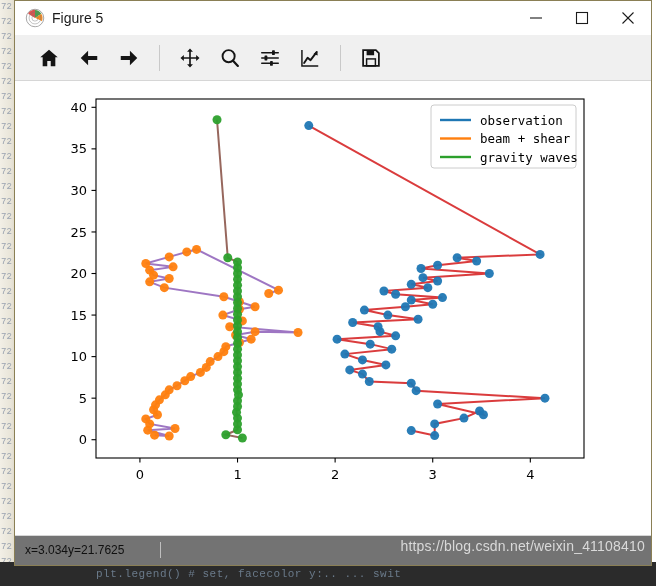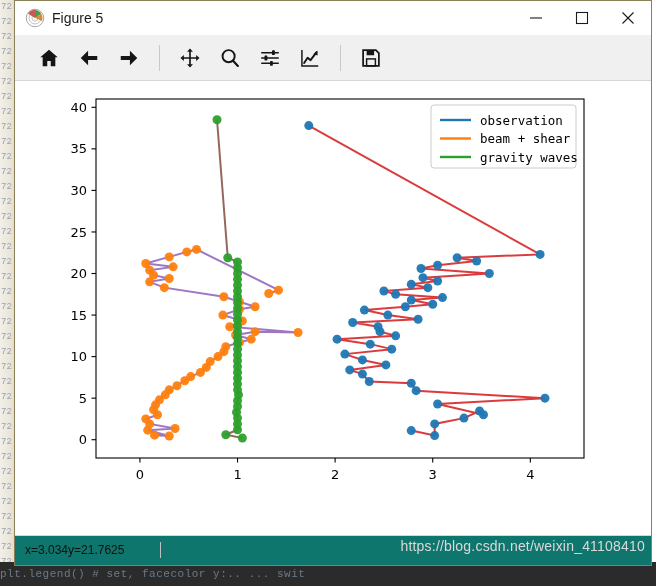--- a/index.html
+++ b/index.html
@@ -44,20 +44,21 @@
     width: 656px; height: 24px;
     background: #2b2b2b;
     overflow: hidden;
   }
   .bg-bottom-code .codeline {
     font-family: "Liberation Mono", monospace;
     font-size: 11px;
     color: #6a7a8a;
     line-height: 24px;
     white-space: nowrap;
+    padding-left: 96px;
     letter-spacing: .5px;
   }
 
   
   .window {
     position: absolute;
     left: 14px;
     top: 0px;
     width: 638px;
     height: 566px;
@@ -135,21 +136,21 @@
     background: #ffffff;
     position: relative;
     overflow: hidden;
   }
   svg.figure { display: block; }
 
   
   .statusbar {
     height: 31px;
     min-height: 23px;
-    background: #0f766e;
+    background: #737373;
     border-top: 1px solid #d6d6d6;
     display: flex;
     align-items: center;
     font-size: 12px;
     color: #101010;
     position: relative;
     box-sizing: border-box;
   }
   .coord-x { margin-left: 10px; }
   .coord-y { }

